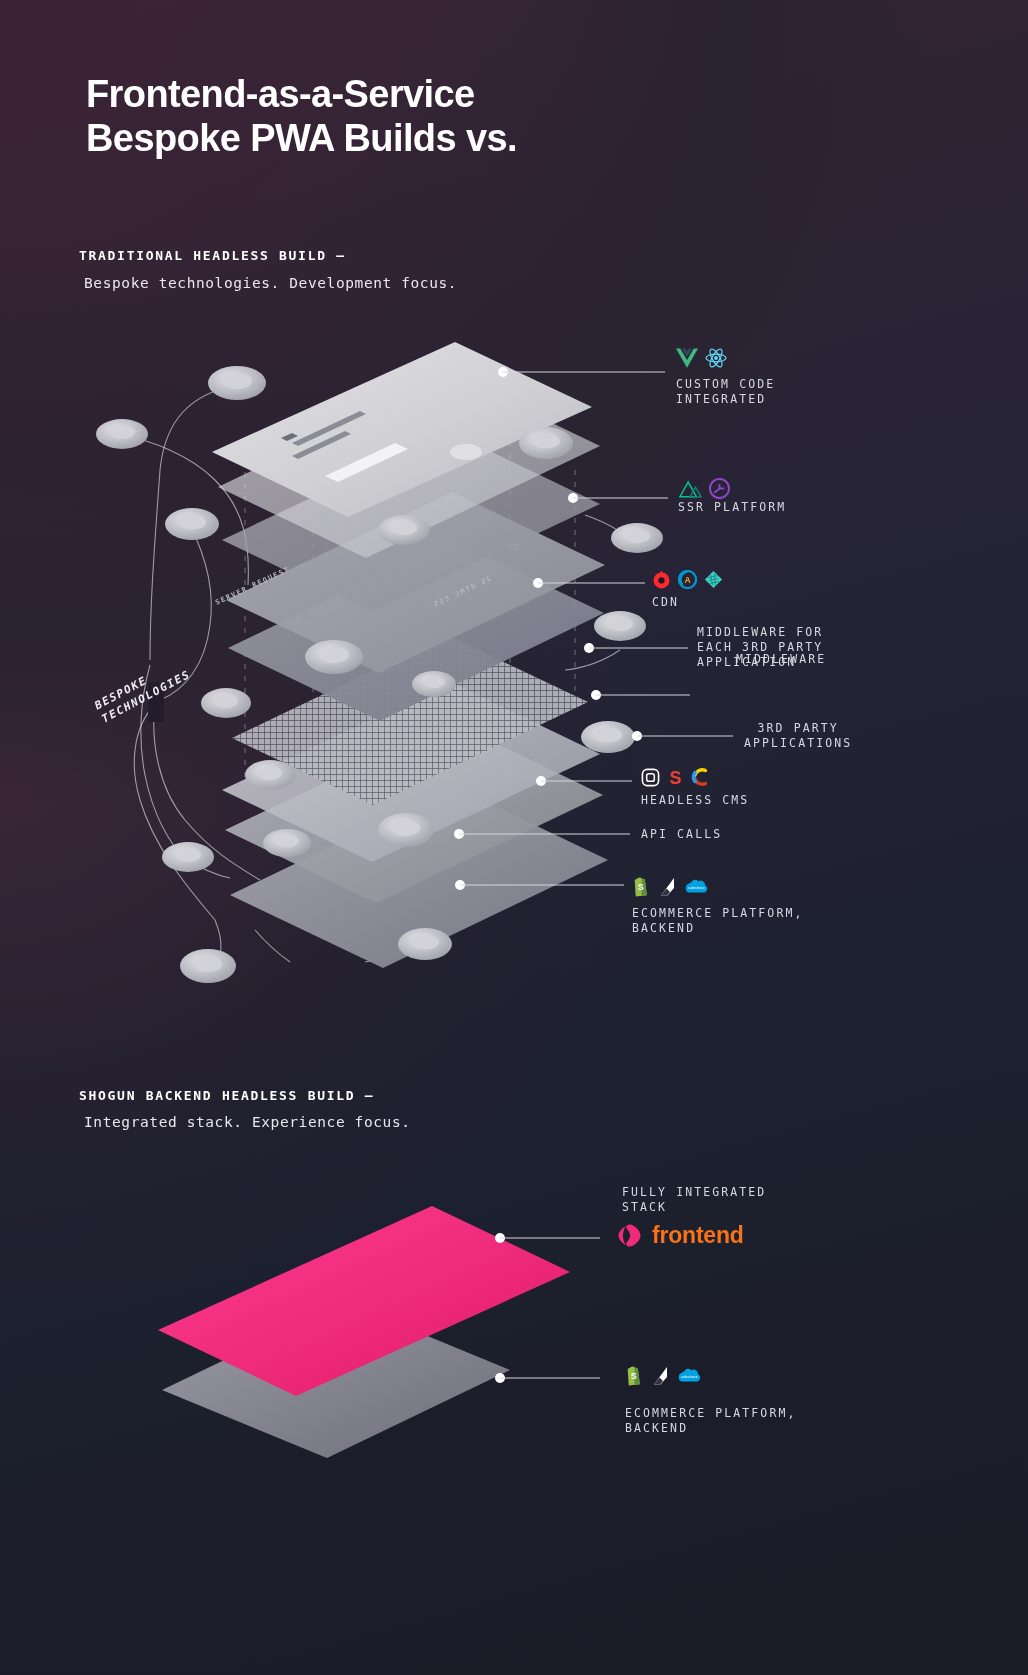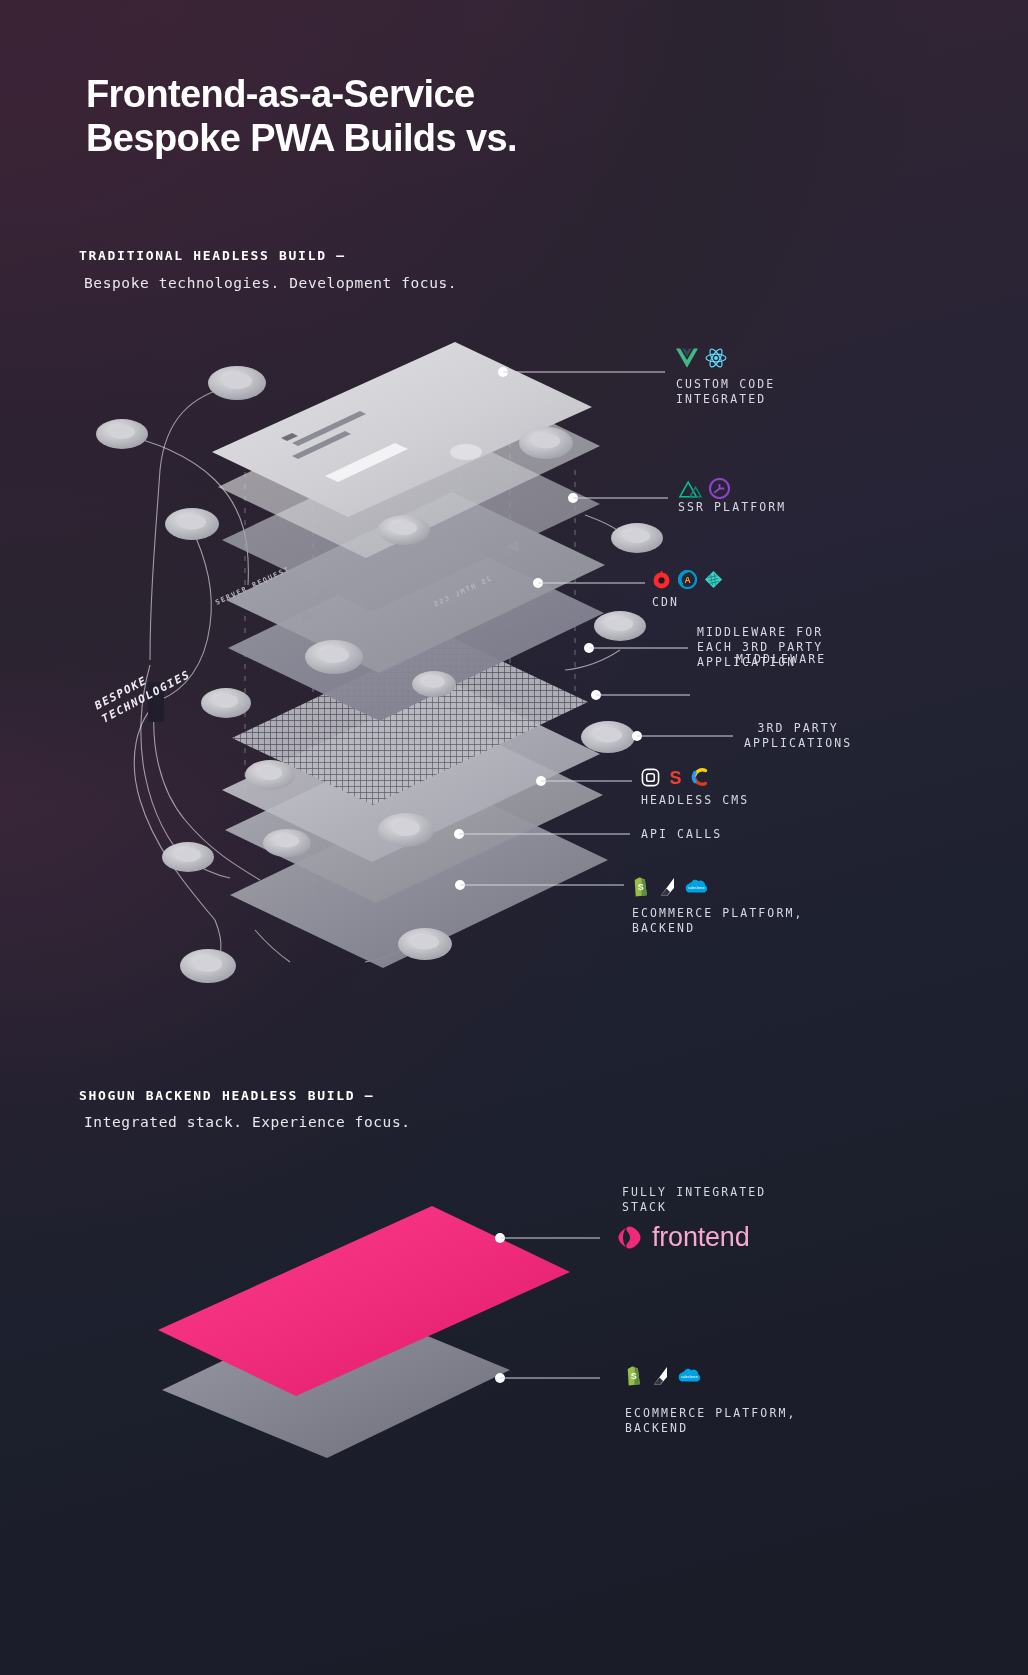--- a/index.html
+++ b/index.html
@@ -52,21 +52,21 @@
   
   svg.scene { position: absolute; left:0; top:0; width:1028px; height:1675px; overflow: visible; }
 
   
   .logorow { position: absolute; display: flex; align-items: center; gap: 7px; }
   .logorow svg { display: block; }
 
   .fe-logo { position:absolute; display:flex; align-items:center; gap:10px; }
   .fe-word {
     font-family: "Liberation Sans", sans-serif;
-    font-size: 27px; font-weight: 400; color:#f9a8d4; letter-spacing:-0.2px;
+    font-size: 23px; font-weight: 700; color:#f97316; letter-spacing:-0.2px;
   }
 
   .bespoke-rot {
     position: absolute;
     font-family: "DejaVu Sans Mono", monospace;
     font-size: 11px; letter-spacing: 1.6px; line-height: 15px;
     color: #efeef3; font-style: italic; font-weight: bold;
     transform: rotate(-28deg); transform-origin: left top;
     white-space: pre-line;
   }

